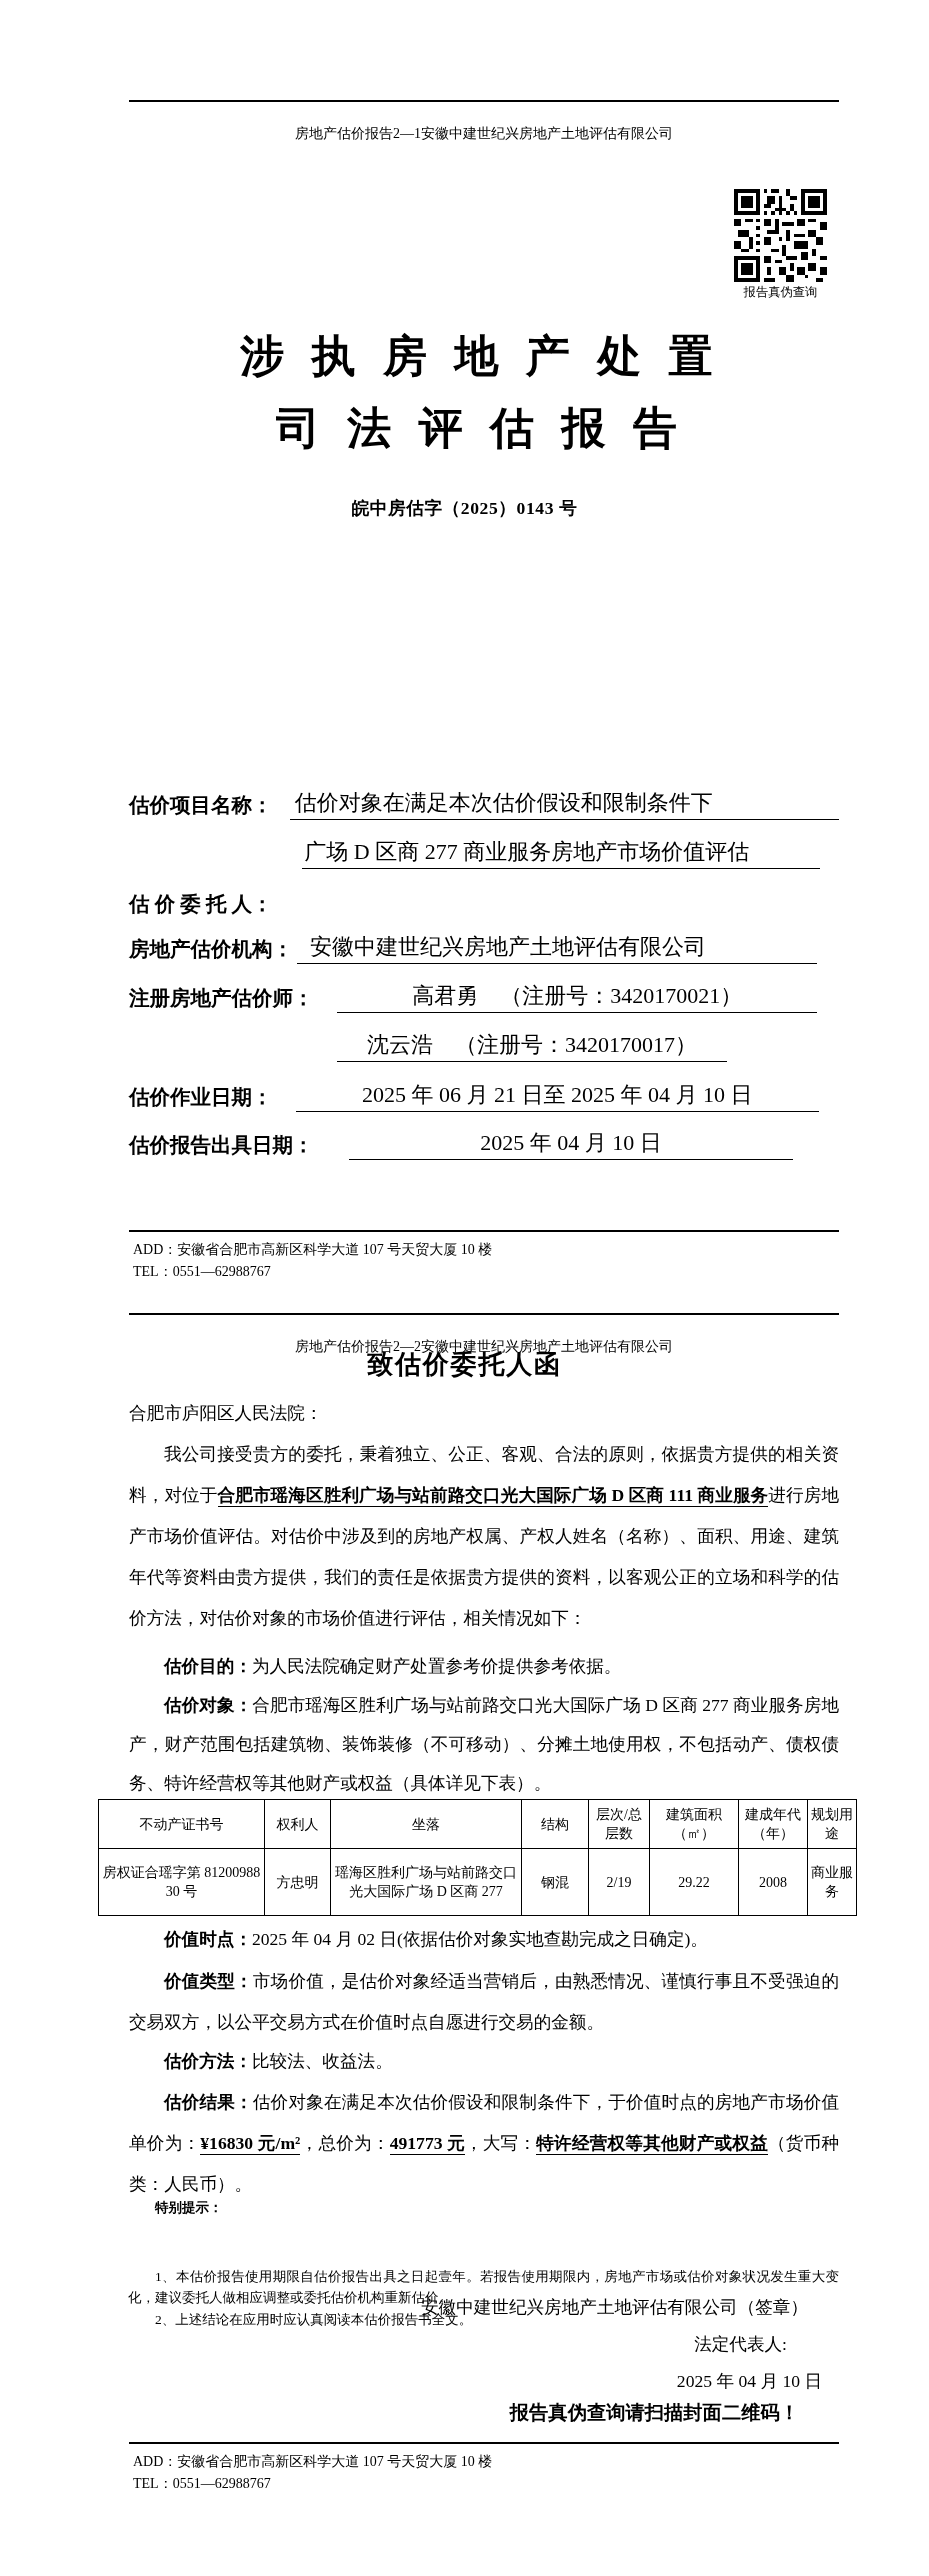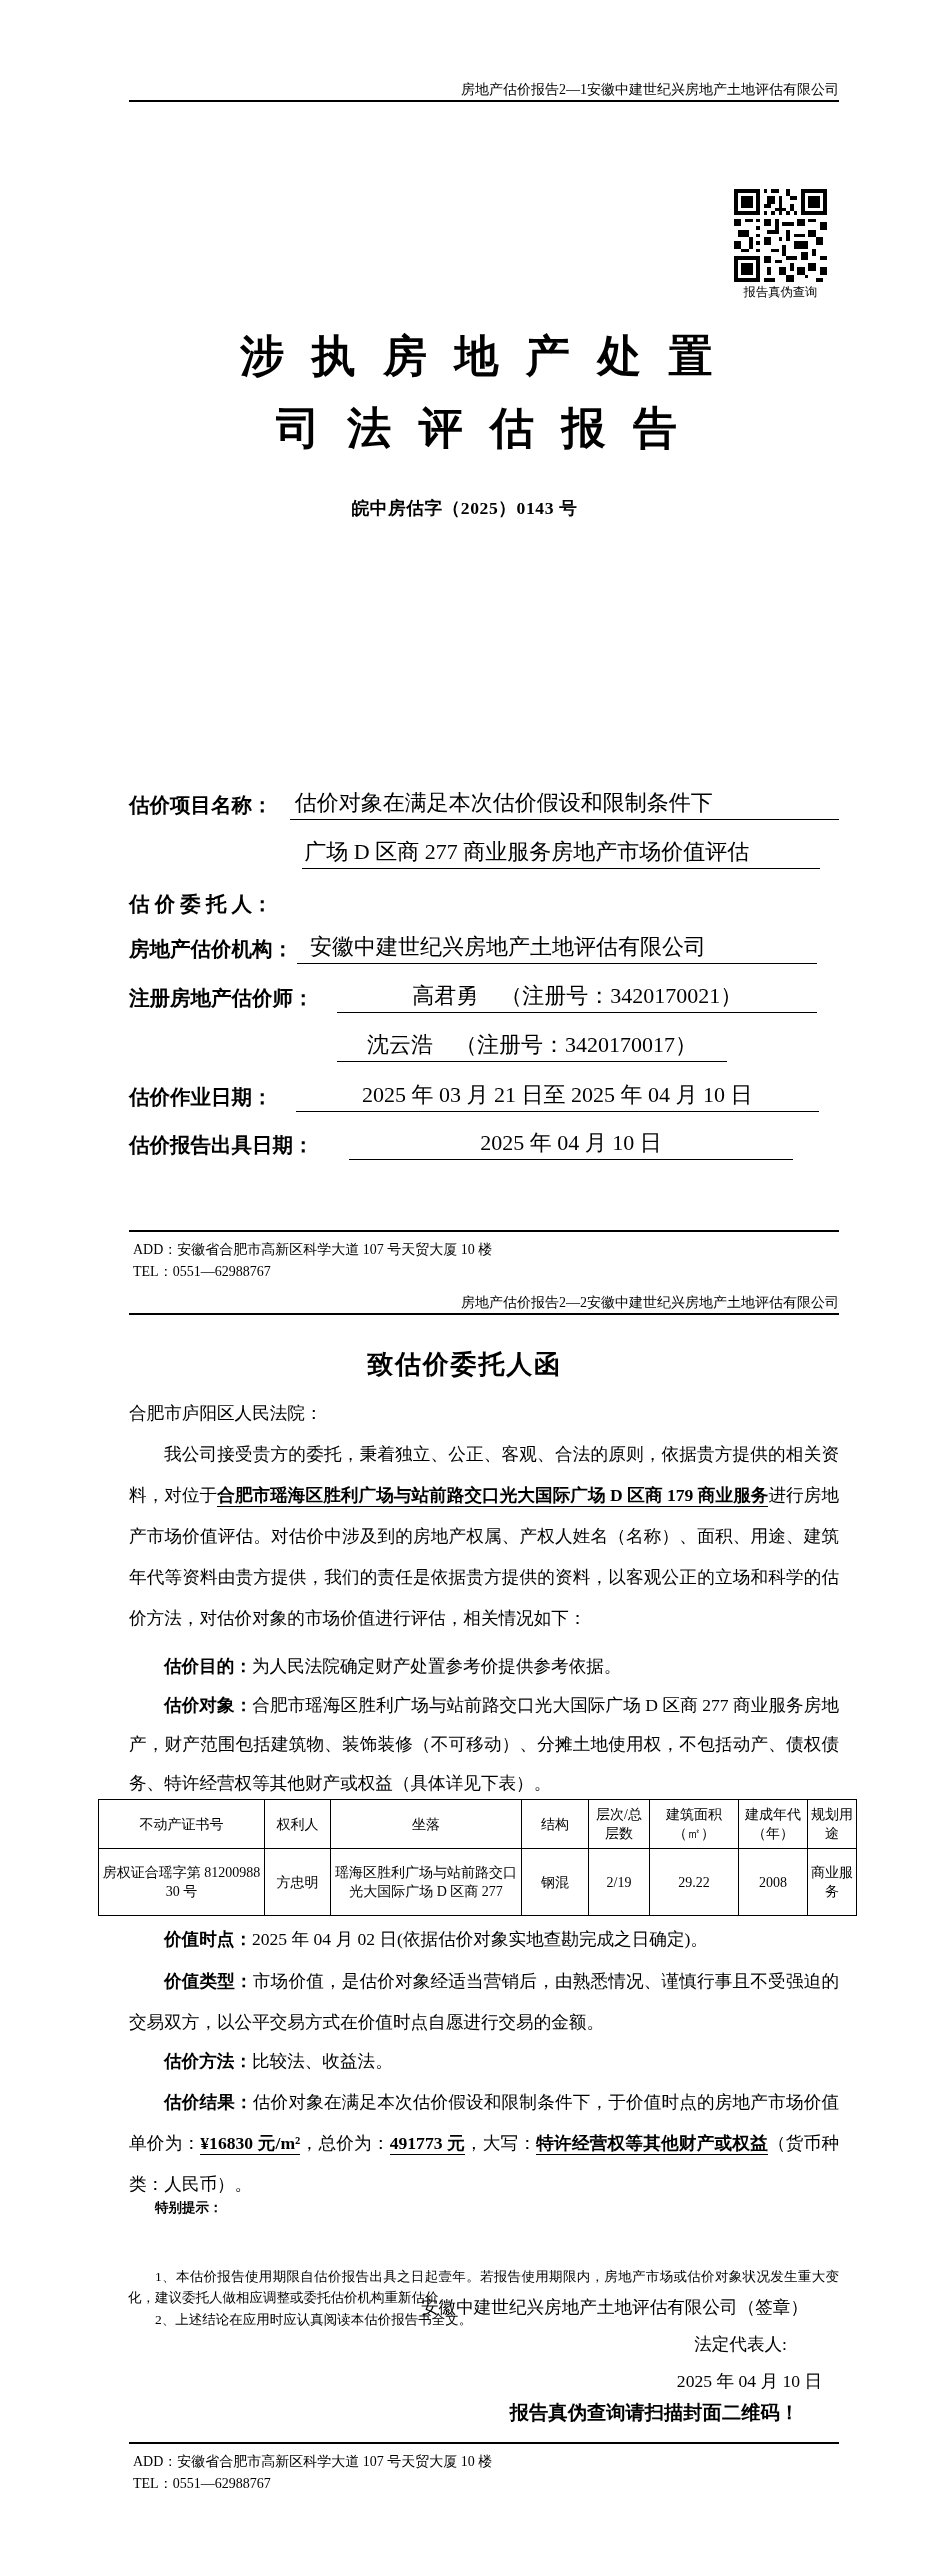--- a/index.html
+++ b/index.html
@@ -1,21 +1,21 @@
 <!DOCTYPE html>
 <html style="font-size:9.4px"><head>
 <meta charset="utf-8">
 <style>
   html,body{margin:0;padding:0;background:#e8e8e8;}
   #page{
     position:relative;width:929px;height:2576px;background:#ffffff;color:#000;
     font-family:"Liberation Serif","DejaVu Serif",serif;overflow:hidden;
   }
   .hr{position:absolute;left:129px;width:710px;height:2.3px;background:#000;}
-  .pagehdr{position:absolute;left:129px;width:710px;display:flex;justify-content:flex-end;align-items:baseline;font-size:14px;}
+  .pagehdr{position:absolute;left:129px;width:710px;display:flex;justify-content:center;align-items:baseline;font-size:14px;margin-top:44px;}
   .pagehdr .mid{flex:0 0 auto;}
   .b{font-weight:bold;}
   .title{position:absolute;left:16px;width:929px;text-align:center;font-weight:bold;font-size:44px;letter-spacing:8.2px;white-space:nowrap;}
   .reportno{position:absolute;left:0;width:929px;text-align:center;font-weight:bold;font-size:17.6px;letter-spacing:0.6px;}
   .frow{position:absolute;left:129px;width:710px;height:34px;}
   .flabel{position:absolute;left:0;bottom:0;font-size:20.5px;font-weight:bold;line-height:29px;white-space:nowrap;}
   .fline{position:absolute;bottom:0;border-bottom:1.2px solid #000;font-size:22px;line-height:32px;white-space:nowrap;}
   .fcenter{text-align:center;}
   .ftr{position:absolute;left:133px;width:710px;font-size:14px;line-height:20px;}
   .body-p{position:absolute;left:129px;width:710px;font-size:17.6px;line-height:41px;text-align:justify;}
@@ -137,21 +137,21 @@
   </div>
   <div class="frow" style="top:979px">
     <span class="flabel">注册房地产估价师：</span>
     <span class="fline fcenter" style="left:208px;right:21.7px;">高君勇　（注册号：3420170021）</span>
   </div>
   <div class="frow" style="top:1028px">
     <span class="fline fcenter" style="left:208px;right:112px;">沈云浩　（注册号：3420170017）</span>
   </div>
   <div class="frow" style="top:1078px">
     <span class="flabel">估价作业日期：</span>
-    <span class="fline fcenter" style="left:167px;right:20.5px;">2025 年 03 月 21 日至 2025 年 04 月 10 日</span>
+    <span class="fline fcenter" style="left:167px;right:20.5px;">2025 年 06 月 21 日至 2025 年 04 月 10 日</span>
   </div>
   <div class="frow" style="top:1126px">
     <span class="flabel">估价报告出具日期：</span>
     <span class="fline fcenter" style="left:220px;right:46px;">2025 年 04 月 10 日</span>
   </div>
 
   <div class="hr" style="top:1230px"></div>
   <div class="ftr" style="top:1240px">ADD：安徽省合肥市高新区科学大道 107 号天贸大厦 10 楼</div>
   <div class="ftr" style="top:1262px">TEL：0551—62988767</div>
 
@@ -160,21 +160,21 @@
     <span class="mid">2—2</span>
     <span>安徽中建世纪兴房地产土地评估有限公司</span>
   </div>
   <div class="hr" style="top:1313px"></div>
 
   <div class="letter-title" style="top:1347px">致估价委托人函</div>
 
   <div class="body-p" style="top:1400px;line-height:26px;">合肥市庐阳区人民法院：</div>
 
   <div class="body-p ind" style="top:1434px">
-    <span>我公司接受贵方的委托，秉着独立、公正、客观、合法的原则，依据贵方提供的相关资料，对位于</span><span class="bu">合肥市瑶海区胜利广场与站前路交口光大国际广场 D 区商 179 商业服务</span><span>进行房地产市场价值评估。对估价中涉及到的房地产权属、产权人姓名（名称）、面积、用途、建筑年代等资料由贵方提供，我们的责任是依据贵方提供的资料，以客观公正的立场和科学的估价方法，对估价对象的市场价值进行评估，相关情况如下：</span>
+    <span>我公司接受贵方的委托，秉着独立、公正、客观、合法的原则，依据贵方提供的相关资料，对位于</span><span class="bu">合肥市瑶海区胜利广场与站前路交口光大国际广场 D 区商 111 商业服务</span><span>进行房地产市场价值评估。对估价中涉及到的房地产权属、产权人姓名（名称）、面积、用途、建筑年代等资料由贵方提供，我们的责任是依据贵方提供的资料，以客观公正的立场和科学的估价方法，对估价对象的市场价值进行评估，相关情况如下：</span>
   </div>
 
   <div class="body-p ind" style="top:1646px">
     <span class="b">估价目的：</span><span>为人民法院确定财产处置参考价提供参考依据。</span>
   </div>
 
   <div class="body-p ind" style="top:1686px;line-height:39px;">
     <span class="b">估价对象：</span><span>合肥市瑶海区胜利广场与站前路交口光大国际广场 D 区商 277 商业服务房地产，财产范围包括建筑物、装饰装修（不可移动）、分摊土地使用权，不包括动产、债权债务、特许经营权等其他财产或权益（具体详见下表）。</span>
   </div>
 

